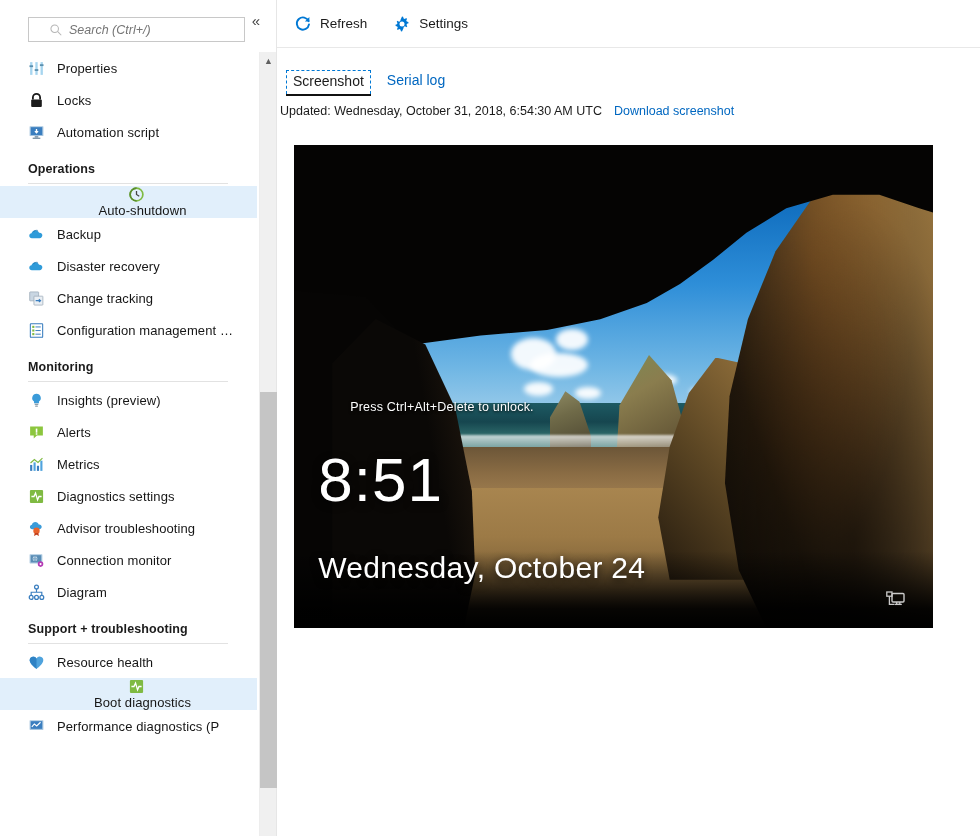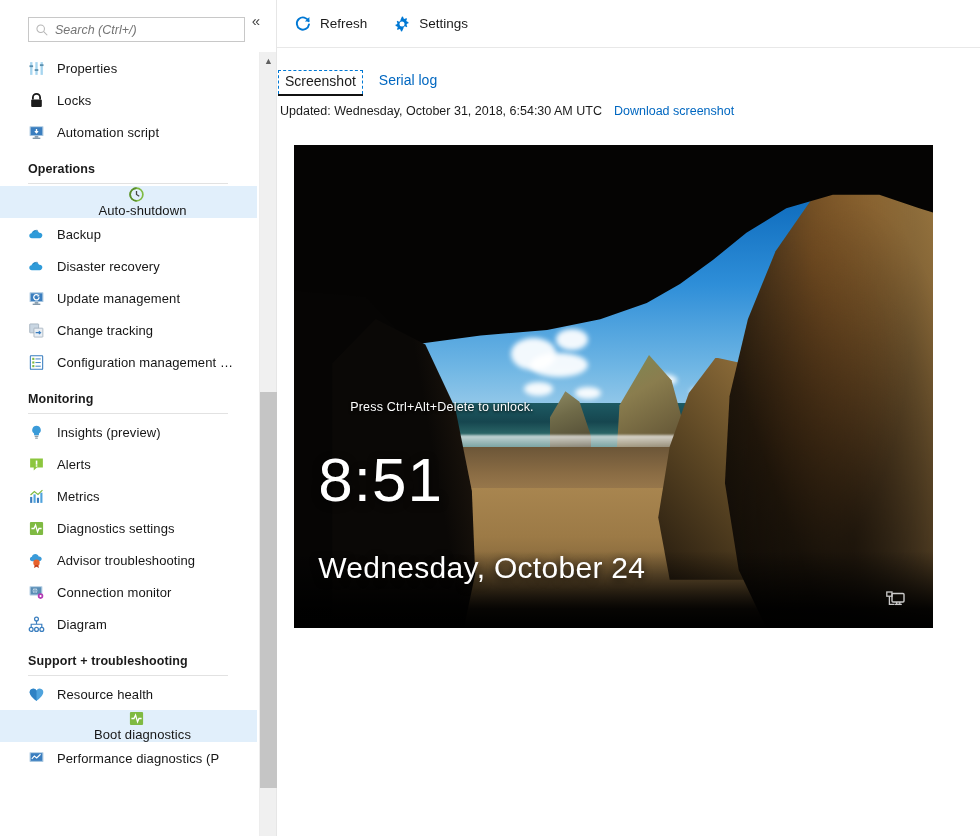--- a/index.html
+++ b/index.html
@@ -29,21 +29,21 @@
     height: 52px;
     padding: 14px 0 0 0;
   }
   .search-box {
     position: absolute;
     left: 28px; top: 17px;
     width: 217px; height: 25px;
     border: 1px solid #c8c8c8;
     background: #fff;
     display: flex; align-items: center;
-    padding: 0 6px;
+    padding: 0 20px;
   }
   .search-icon { width: 14px; height: 14px; margin-right: 6px; flex: 0 0 14px; opacity: .55; }
   .search-input {
     border: 0; outline: 0; background: transparent;
     font-family: "Liberation Sans", sans-serif;
     font-size: 12.5px; font-style: italic; color: #9a9a9a;
     width: 180px; padding: 0;
   }
   .collapse-btn {
     position: absolute; right: 10px; top: 10px;
@@ -133,21 +133,21 @@
     display: flex; align-items: center;
     height: 30px; padding: 0 10px 0 0;
     margin-right: 16px;
     cursor: pointer;
     font-size: 13.5px; color: #1b1b1b;
   }
   .tb-btn .ic { width: 18px; height: 18px; margin-right: 8px; flex: 0 0 18px; }
 
   .tabs {
     display: flex; align-items: flex-end;
-    padding: 18px 0 0 1px;
+    padding: 18px 0 0 9px;
     height: 46px;
   }
   .tab {
     font-size: 14px;
     padding: 3px 7px 6px 7px;
     cursor: pointer;
     color: #0067c0;
     position: relative;
     margin-right: 9px;
   }
@@ -401,31 +401,20 @@
         </div>
 
         <div class="nav-item">
           <svg class="ic" viewBox="0 0 16 16">
             <path d="M3.6 11.5c-1.4 0-2.4-1-2.4-2.3 0-1.2.9-2.2 2.1-2.3.3-1.7 1.8-3 3.6-3 1.6 0 3 1 3.5 2.5.2-.05.4-.08.6-.08 1.4 0 2.5 1.1 2.5 2.5s-1.1 2.7-2.5 2.7z" fill="#2f9bd9"></path>
             <path d="M5.2 5.6c.9-1.3 2.6-1.9 4.1-1.3" fill="none" stroke="#1b6ea8" stroke-width="1" opacity=".6"></path>
           </svg>
           <span class="lbl">Disaster recovery</span>
         </div>
 
-        <div class="nav-item">
-          <svg class="ic" viewBox="0 0 16 16">
-            <rect x="1.5" y="2.2" width="13" height="9.2" rx="0.6" fill="#a9c7e0"></rect>
-            <rect x="2.6" y="3.2" width="10.8" height="7.2" fill="#3a7ebf"></rect>
-            <path d="M10.4 6.9a2.5 2.5 0 1 1-.8-1.9" fill="none" stroke="#fff" stroke-width="1.2"></path>
-            <path d="M10.6 3.9v2.1H8.5z" fill="#fff"></path>
-            <rect x="6.3" y="11.4" width="3.4" height="1.5" fill="#7f96a8"></rect>
-            <rect x="4.4" y="12.8" width="7.2" height="1.3" fill="#7f96a8"></rect>
-          </svg>
-          <span class="lbl">Update management</span>
-        </div>
 
 
         <div class="nav-item">
           <svg class="ic" viewBox="0 0 16 16">
             <rect x="1.6" y="1.8" width="8.4" height="8.4" rx=".5" fill="#c9d6e2" stroke="#9aa9b6" stroke-width=".7"></rect>
             <rect x="5.6" y="5.8" width="8.4" height="8.4" rx=".5" fill="#e9eef3" stroke="#9aa9b6" stroke-width=".7"></rect>
             <path d="M7.2 10h4.6M10.2 8.6 11.9 10l-1.7 1.4" stroke="#3a7ebf" stroke-width="1" fill="none"></path>
           </svg>
           <span class="lbl">Change tracking</span>
         </div>

